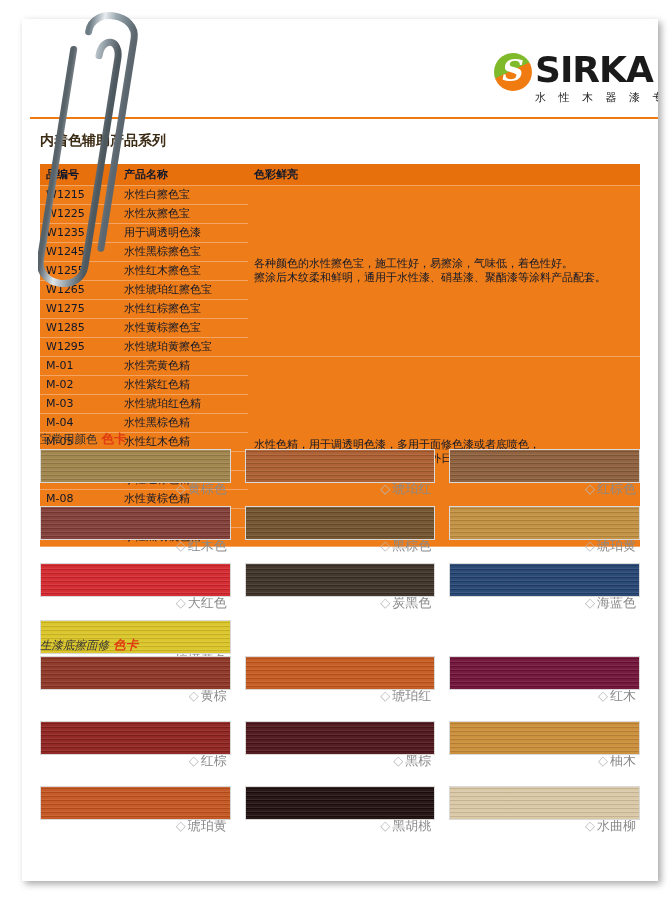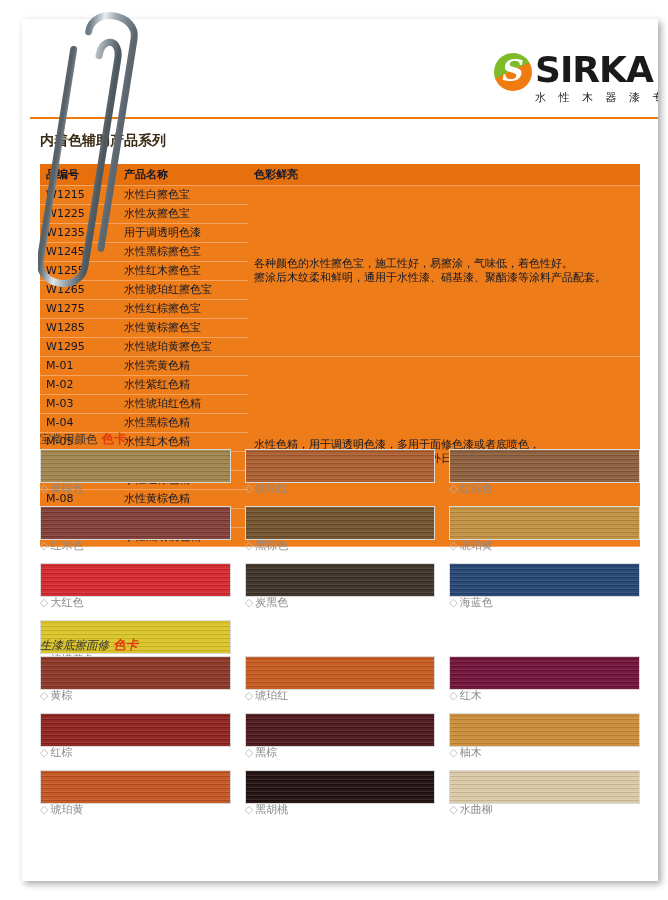--- a/index.html
+++ b/index.html
@@ -124,22 +124,22 @@
         to bottom,
         rgba(255,255,255,0.12) 0px,
         rgba(255,255,255,0.12) 1px,
         rgba(0,0,0,0.10) 1px,
         rgba(0,0,0,0.10) 2px,
         rgba(255,255,255,0.05) 2px,
         rgba(255,255,255,0.05) 4px);
     pointer-events: none;
   }
   .sw-label {
-    font-size: 11px; color: #8a8a8a;
-    text-align: left;
+    font-size: 13px; color: #8a8a8a;
+    text-align: right;
     padding: 1px 4px 0 0;
     line-height: 10px;
     white-space: nowrap;
   }
   .sw-label .dia { color: #b9b9b9; margin-right: 2px; }
   
   #clip { position: absolute; left: 38px; top: -6px; }
 </style>
 </head>
 <body>
@@ -299,21 +299,21 @@
         </div>
         <div class="cc-cell">
           <div class="sw" style="background: rgb(217, 195, 34);"></div>
           <div class="sw-label"><span class="dia">◇</span>柠檬黄色</div>
         </div>
       </div>
 
     <div class="cc-head" id="cc-head-2" style="top: 618px; font-style: italic;">
       <span>生漆底擦面修</span><span class="hl">色卡</span>
     </div>
-    <div class="cc-grid" id="cc-grid-2" style="top: 637px; row-gap: 12px;">
+    <div class="cc-grid" id="cc-grid-2" style="top: 637px; row-gap: 20px;">
         <div class="cc-cell">
           <div class="sw" style="background: rgb(139, 51, 34);"></div>
           <div class="sw-label"><span class="dia">◇</span>黄棕</div>
         </div>
         <div class="cc-cell">
           <div class="sw" style="background: rgb(196, 86, 27);"></div>
           <div class="sw-label"><span class="dia">◇</span>琥珀红</div>
         </div>
         <div class="cc-cell">
           <div class="sw" style="background: rgb(110, 15, 53);"></div>

